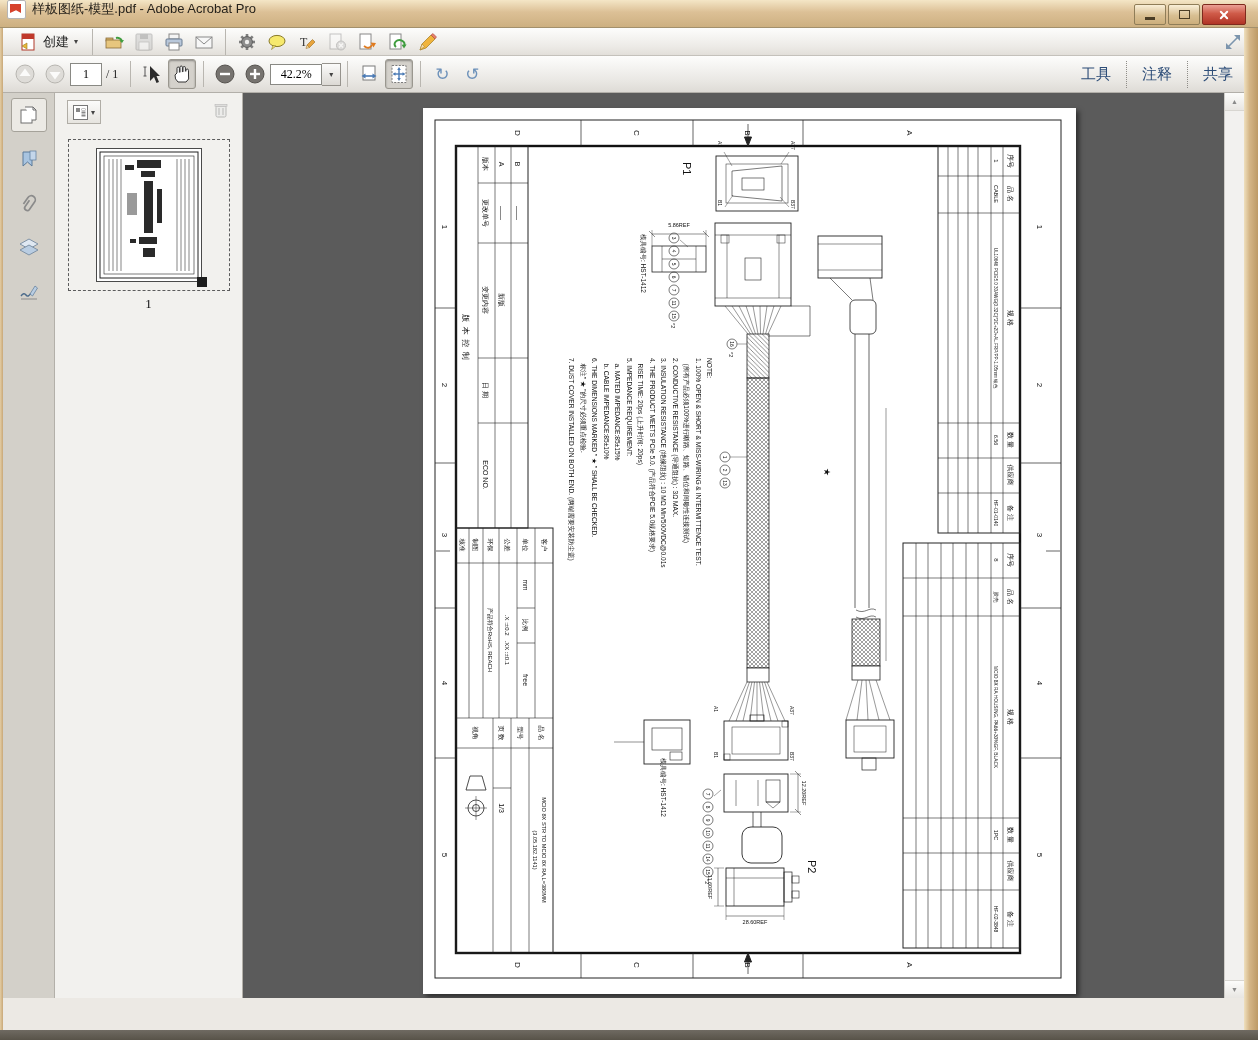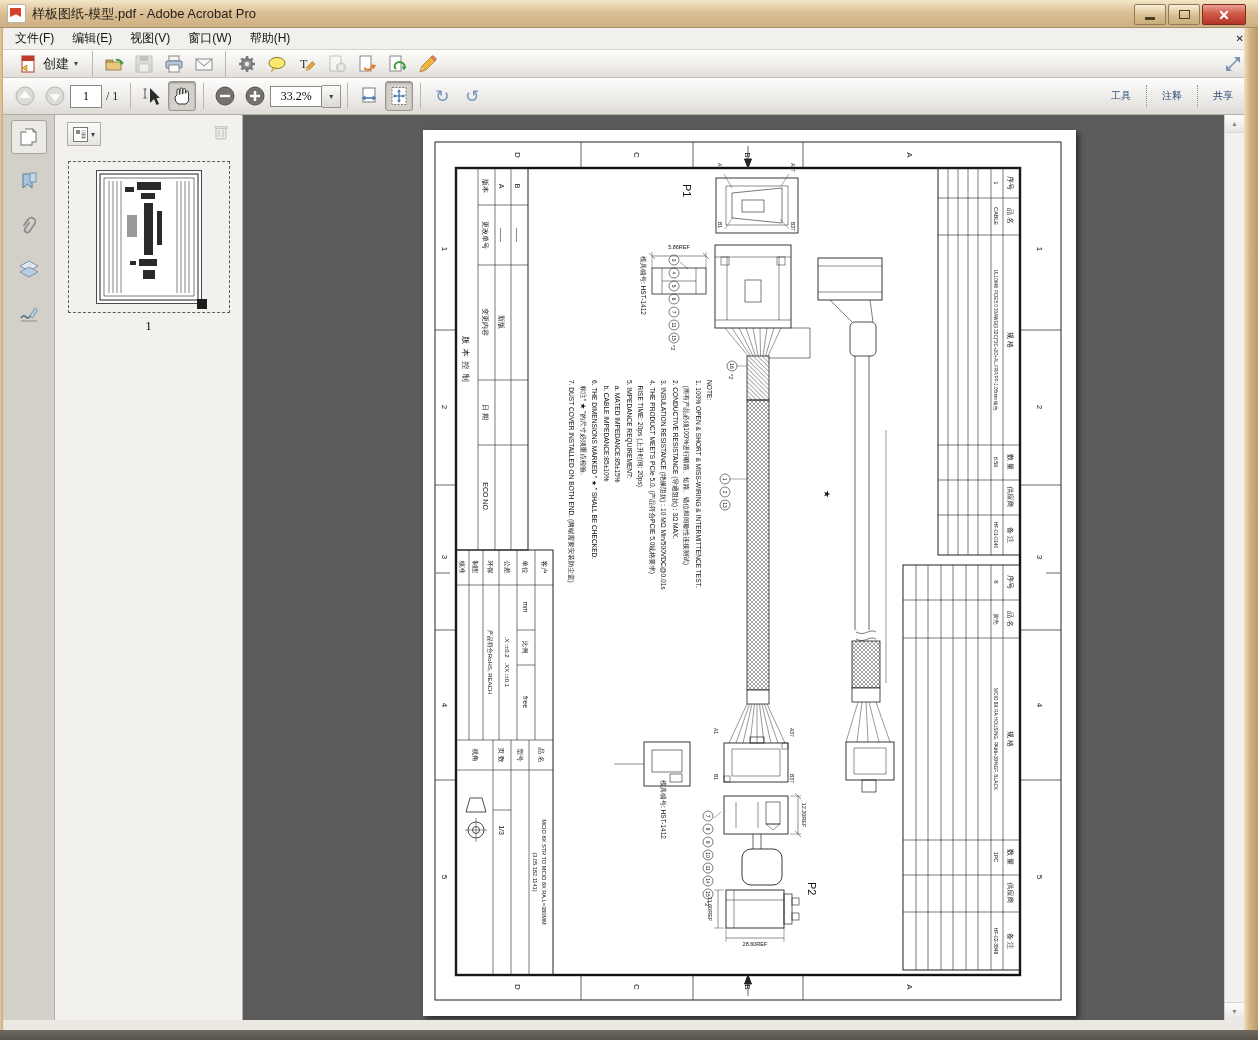--- a/index.html
+++ b/index.html
@@ -1,18 +1,18 @@
 <!DOCTYPE html>
 <html><head>
 <meta charset="utf-8">
 <style>
   html,body{margin:0;padding:0;background:#808080;font-family:"Liberation Sans",sans-serif;}
   .window{position:relative;width:1258px;height:1040px;background:#ece9e4;overflow:hidden;}
   
-  .titlebar{height:28px;background:linear-gradient(#f4e6c6,#dcc096 45%,#cdb081);display:flex;align-items:center;padding-left:7px;border-bottom:1px solid #a3906c;box-sizing:border-box;}
+  .titlebar{height:28px;background:linear-gradient(#f4e6c6,#dcc096 45%,#cdb081);display:flex;align-items:flex-start;padding-left:7px;border-bottom:1px solid #a3906c;box-sizing:border-box;}
   .app-icon{width:17px;height:17px;background:#fff;border:1px solid #b5b5b5;border-radius:2px;position:relative;flex:0 0 auto;}
   .app-icon::after{content:"";position:absolute;left:2px;top:3px;width:11px;height:9px;background:#d6412b;clip-path:polygon(0 0,100% 0,100% 100%,55% 70%,0 100%);}
   .title-text{font-size:13px;color:#26221b;margin-left:6px;}
   .winbtns{position:absolute;right:12px;top:4px;display:flex;gap:2px;}
   .winbtn{width:30px;height:19px;border:1px solid #8f7d58;border-radius:2px;background:linear-gradient(#f9efd8,#d8bf92 55%,#ccae7c);display:flex;align-items:center;justify-content:center;position:relative;}
   .winbtn .bar{width:10px;height:3px;background:#4a3d26;margin-top:7px;}
   .winbtn .box{width:9px;height:7px;border:1px solid #4a3d26;}
   .winbtn.close{width:42px;background:linear-gradient(#eba195,#cf5b49 45%,#b13425);border-color:#7e2a1d;}
   .winbtn.close .x1,.winbtn.close .x2{position:absolute;left:50%;top:50%;width:11px;height:2px;background:#fff;border-radius:1px;}
   .winbtn.close .x1{transform:translate(-50%,-50%) rotate(45deg);}
@@ -27,21 +27,21 @@
   .tbtn{height:30px;min-width:28px;display:flex;align-items:center;justify-content:center;border-radius:3px;margin:0 1px;}
   .tbtn.pressed{background:#d4d1cb;box-shadow:inset 0 1px 2px rgba(0,0,0,.35);border:1px solid #9a978f;box-sizing:border-box;}
   .tsep{width:1px;height:26px;background:#b9b6b0;margin:0 6px;flex:0 0 auto;}
   .create-btn{display:flex;align-items:center;gap:5px;padding:0 7px;font-size:13px;color:#1c1c1c;}
   .caret{font-size:8px;color:#444;}
   .page-input{width:26px;height:19px;border:1px solid #898984;background:#fff;text-align:center;font-size:12px;font-family:"Liberation Serif",serif;}
   .page-total{font-size:12px;margin:0 6px 0 4px;color:#222;font-family:"Liberation Serif",serif;}
   .zoom-box{width:50px;height:19px;border:1px solid #898984;background:#fff;font-size:12px;display:flex;align-items:center;justify-content:center;font-family:"Liberation Serif",serif;}
   .zoom-drop{width:18px;height:21px;border:1px solid #96938d;border-left:none;background:linear-gradient(#fbfbfa,#dcd9d4);display:flex;align-items:center;justify-content:center;}
   .rot-glyph{font-size:17px;color:#6e92ba;line-height:1;}
-  .right-links{margin-left:auto;display:flex;align-items:center;font-size:10px;color:#2d4d78;}
+  .right-links{margin-left:auto;display:flex;align-items:center;font-size:15px;color:#2d4d78;}
   .right-link{padding:4px 15px;}
   .right-link + .right-link{border-left:1px dotted #8f8d88;}
   
   .main{display:flex;height:905px;margin-left:3px;margin-right:14px;position:relative;}
   .iconstrip{width:52px;background:#d3d0c9;border-right:1px solid #b3b0a9;display:flex;flex-direction:column;align-items:center;padding-top:5px;box-sizing:border-box;flex:0 0 auto;}
   .strip-icon{width:36px;height:34px;display:flex;align-items:center;justify-content:center;margin-bottom:10px;border-radius:3px;}
   .strip-icon.active{background:#eceae5;border:1px solid #a5a29a;box-sizing:border-box;}
   .sidepanel{width:188px;background:#f2f1ee;border-right:1px solid #b3b0a9;display:flex;flex-direction:column;box-sizing:border-box;flex:0 0 auto;}
   .panel-header{height:31px;display:flex;align-items:center;padding:0 9px;font-size:12px;color:#1e1e1e;border-bottom:1px solid #dad8d3;}
   .collapse-btn{margin-left:auto;width:17px;height:16px;border:1px solid #a7a49e;background:linear-gradient(#f7f6f4,#e2e0db);font-size:7px;color:#555;display:flex;align-items:center;justify-content:center;}
@@ -83,28 +83,20 @@
       <div class="winbtn">
           <div class="box"></div>
         </div>
       <div class="winbtn close">
           <div class="x1"></div>
           <div class="x2"></div>
         </div>
     </div>
   </div>
 
-  <div class="menubar">
-    <span class="menu-item">文件(F)</span>
-    <span class="menu-item">编辑(E)</span>
-    <span class="menu-item">视图(V)</span>
-    <span class="menu-item">窗口(W)</span>
-    <span class="menu-item">帮助(H)</span>
-    <span class="menu-pin">✕</span>
-  </div>
 
   <div class="toolbar1">
     <div class="tbtn create-btn">
       <svg width="20" height="20" viewBox="0 0 20 20">
           <rect x="4" y="2" width="12" height="16" fill="#fff" stroke="#b0392a" stroke-width="1"></rect>
           <rect x="4" y="2" width="12" height="5" fill="#c0392b"></rect>
           <polygon points="4,14 9,11 9,17" fill="#e8b93c" stroke="#9a7a1c" stroke-width=".6"></polygon>
         </svg>
       <span>创建</span>
       <span class="caret">▾</span>
@@ -241,21 +233,21 @@
           <rect x="6" y="9.8" width="10" height="2.4" fill="#fff"></rect>
         </svg>
       </div>
     <div class="tbtn">
         <svg width="22" height="22" viewBox="0 0 22 22">
           <circle cx="11" cy="11" r="9" fill="#76736f" stroke="#55524e"></circle>
           <rect x="6" y="9.8" width="10" height="2.4" fill="#fff"></rect>
           <rect x="9.8" y="6" width="2.4" height="10" fill="#fff"></rect>
         </svg>
       </div>
-    <div class="zoom-box">33.2%</div>
+    <div class="zoom-box">42.2%</div>
     <div class="zoom-drop">
         <span class="caret">▾</span>
       </div>
     <div class="tsep"></div>
     <div class="tbtn">
         <svg width="22" height="22" viewBox="0 0 22 22">
           <rect x="5" y="3" width="12" height="14" fill="#fff" stroke="#7b7b7b"></rect>
           <line x1="7" y1="13" x2="15" y2="13" stroke="#4a7ab5" stroke-width="1.6"></line>
           <polygon points="3.5,13 7.5,10.5 7.5,15.5" fill="#4a7ab5"></polygon>
           <polygon points="18.5,13 14.5,10.5 14.5,15.5" fill="#4a7ab5"></polygon>

